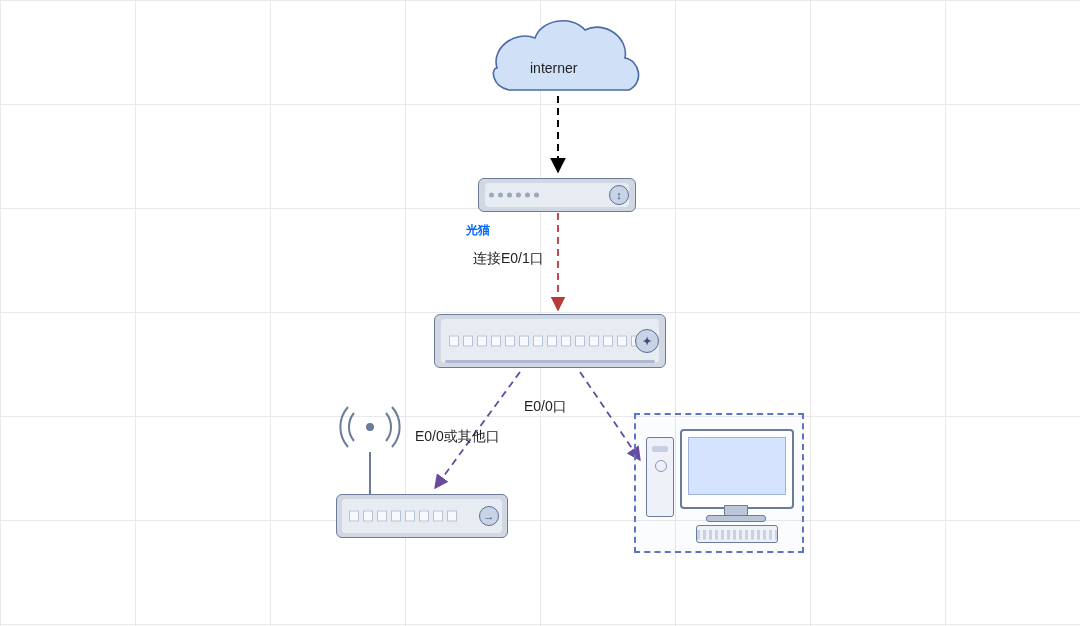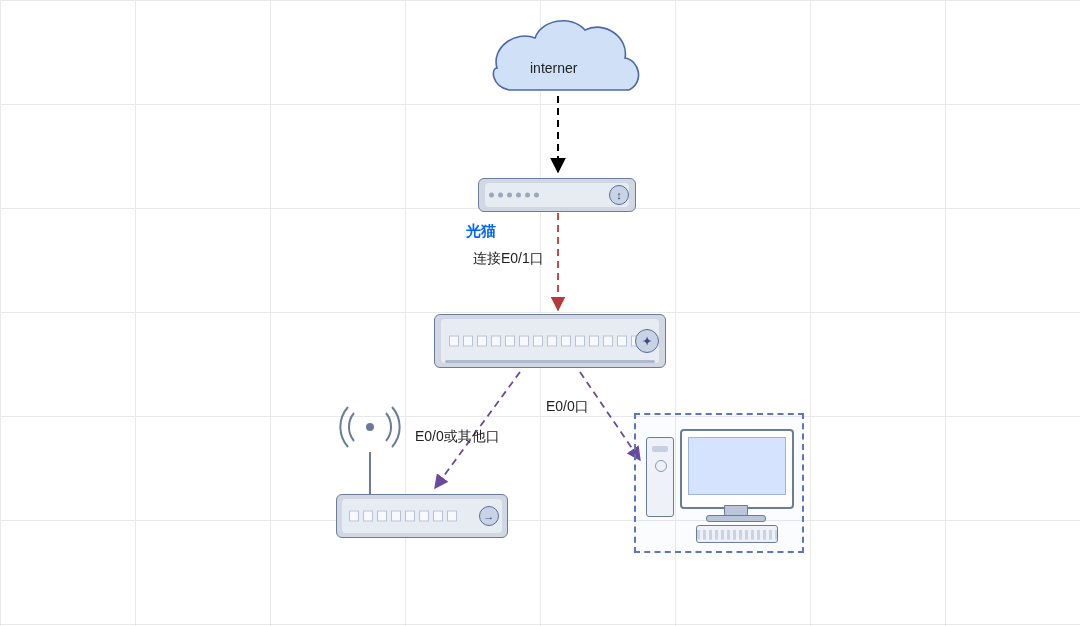--- a/index.html
+++ b/index.html
@@ -30,21 +30,21 @@
   }
   .label {
     position: absolute;
     font-size: 14px;
     color: #222;
     white-space: nowrap;
   }
   .label.blue {
     color: #0066ff;
     font-weight: 700;
-    font-size: 15px;
+    font-size: 12px;
   }
 
   
   .device {
     position: absolute;
     background: #d1d8e4;
     border: 1.5px solid #6b7b9a;
     border-radius: 6px;
     box-sizing: border-box;
   }
@@ -220,21 +220,21 @@
         <span></span>
         <span></span>
         <span></span>
       <span></span>
         <span></span>
     </div>
     <div class="round-btn" style="width:22px;height:22px;">✦</div>
     <div class="bar"></div>
   </div>
 
-  <div class="label" style="left:546px; top:398px;">E0/0口</div>
+  <div class="label" style="left:524px; top:398px;">E0/0口</div>
 
   <div class="label" style="left:415px; top:428px;text-align:center;">E0/0或其他口</div>
 
   <div class="ap" style="left:336px; top:428px;">
     <div class="antenna-pole"></div>
     <div class="box">
       <div class="inner"></div>
       <div class="ports big">
         <span></span>
           <span></span>

